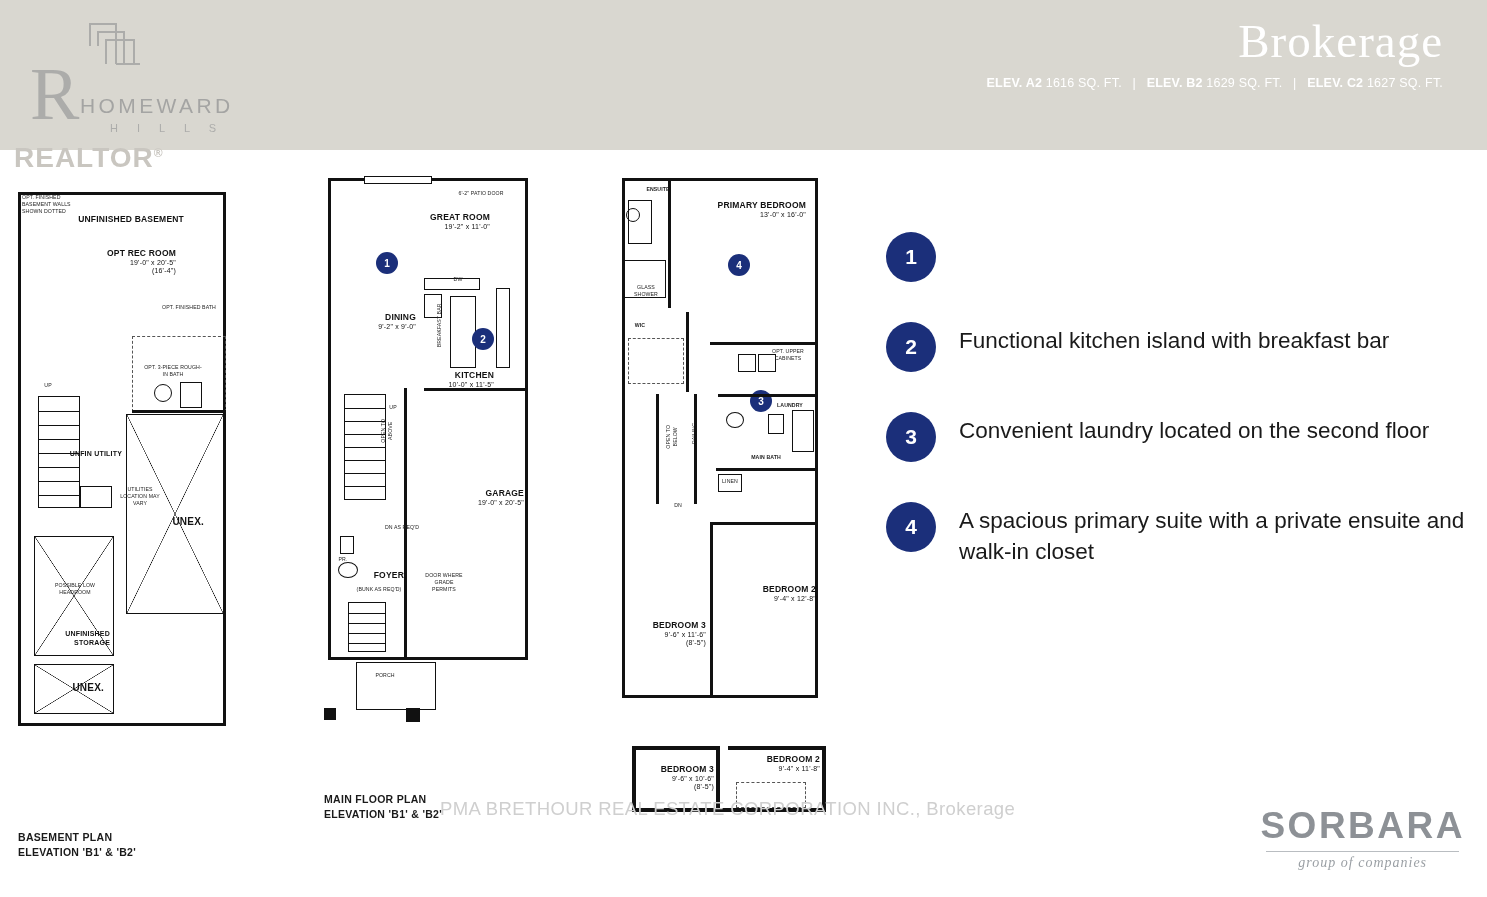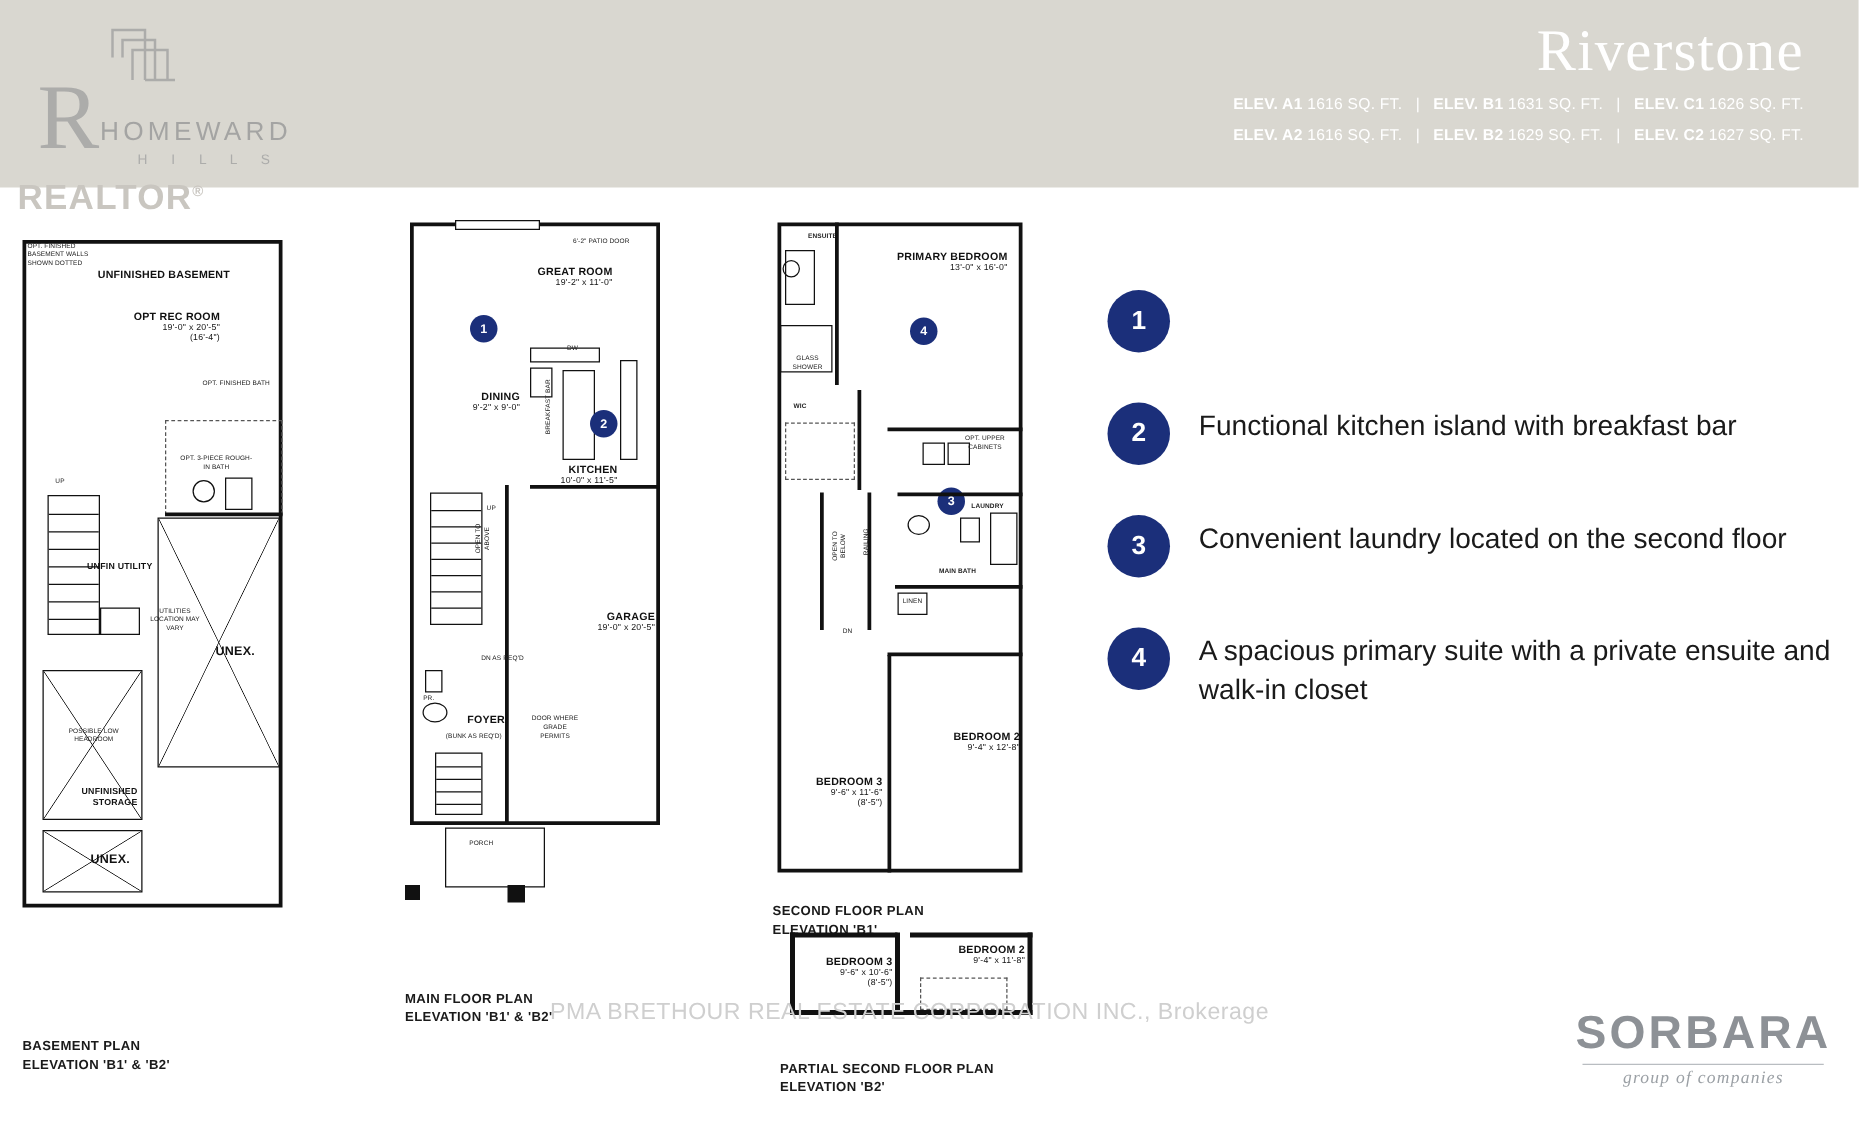--- a/index.html
+++ b/index.html
@@ -152,32 +152,22 @@
       </g>
     </svg>
     <div class="logo-R">R</div>
     <div class="logo-name">HOMEWARD</div>
     <div class="logo-sub">H I L L S</div>
   </div>
 
   <div class="realtor"><span>REALTOR</span><sup>®</sup></div>
 
   <div class="header-right">
-    <div class="brand-title">Riverstone</div>
-
-    <div class="elev-line">
-      <span class="bold">ELEV. A1</span>
-      <span>1616 SQ. FT.</span>
-      <span class="sep">|</span>
-      <span class="bold">ELEV. B1</span>
-      <span>1631 SQ. FT.</span>
-      <span class="sep">|</span>
-      <span class="bold">ELEV. C1</span>
-      <span>1626 SQ. FT.</span>
-    </div>
+    <div class="brand-title">Brokerage</div>
+
 
     <div class="elev-line">
       <span class="bold">ELEV. A2</span>
       <span>1616 SQ. FT.</span>
       <span class="sep">|</span>
       <span class="bold">ELEV. B2</span>
       <span>1629 SQ. FT.</span>
       <span class="sep">|</span>
       <span class="bold">ELEV. C2</span>
       <span>1627 SQ. FT.</span>
@@ -373,24 +363,20 @@
     <span>BEDROOM 2</span>
     <span class="dim">9'-4" x 12'-8"</span>
   </div>
   <div class="wall" style="left:100px; top:352px; width:3px; height:174px;"></div>
   <div class="room-label" style="left:18px; top:448px; width:78px;">
     <span>BEDROOM 3</span>
     <span class="dim">9'-6" x 11'-6"</span>
     <span class="dim">(8'-5")</span>
   </div>
 
-  <div class="plan-caption" style="left:8px; top:550px; width:220px;">
-    <div>SECOND FLOOR PLAN</div>
-    <div>ELEVATION 'B1'</div>
-  </div>
 </div>
 
 <div class="plan" style="left:618px; top:740px; width:230px; height:140px;">
   <div class="wall" style="left:14px; top:6px; width:86px; height:4px;"></div>
   <div class="wall" style="left:110px; top:6px; width:98px; height:4px;"></div>
   <div class="wall" style="left:14px; top:6px; width:4px; height:66px;"></div>
   <div class="wall" style="left:204px; top:6px; width:4px; height:66px;"></div>
   <div class="wall" style="left:14px; top:68px; width:194px; height:4px;"></div>
   <div class="wall" style="left:98px; top:6px; width:4px; height:66px;"></div>
   <div class="dash" style="left:118px; top:42px; width:70px; height:26px;"></div>
@@ -398,24 +384,20 @@
   <div class="room-label" style="left:18px; top:24px; width:78px;">
     <span>BEDROOM 3</span>
     <span class="dim">9'-6" x 10'-6"</span>
     <span class="dim">(8'-5")</span>
   </div>
   <div class="room-label" style="left:114px; top:14px; width:88px;">
     <span>BEDROOM 2</span>
     <span class="dim">9'-4" x 11'-8"</span>
   </div>
 
-  <div class="plan-caption" style="left:6px; top:108px; width:230px;">
-    <div>PARTIAL SECOND FLOOR PLAN</div>
-    <div>ELEVATION 'B2'</div>
-  </div>
 </div>
 
 <div class="features">
   <div class="feature">
     <div class="badge">1</div>
   </div>
   <div class="feature">
     <div class="badge">2</div>
     <div class="feature-text">Functional kitchen island with breakfast bar</div>
   </div>

